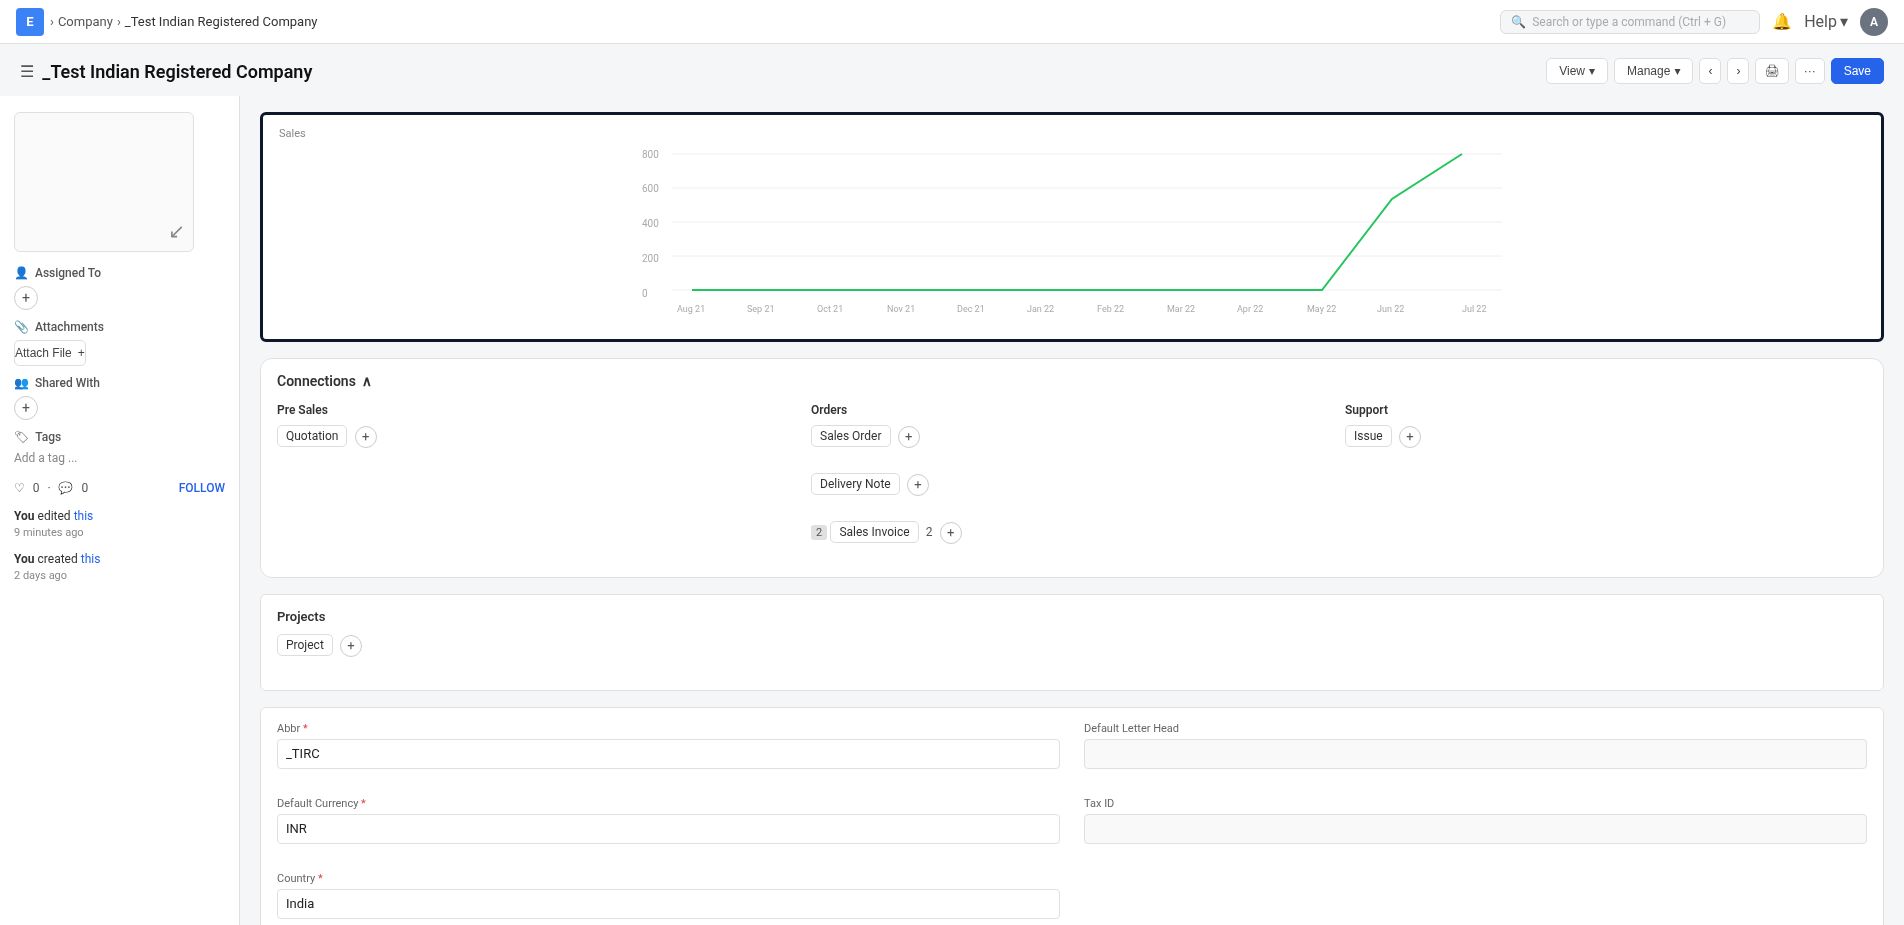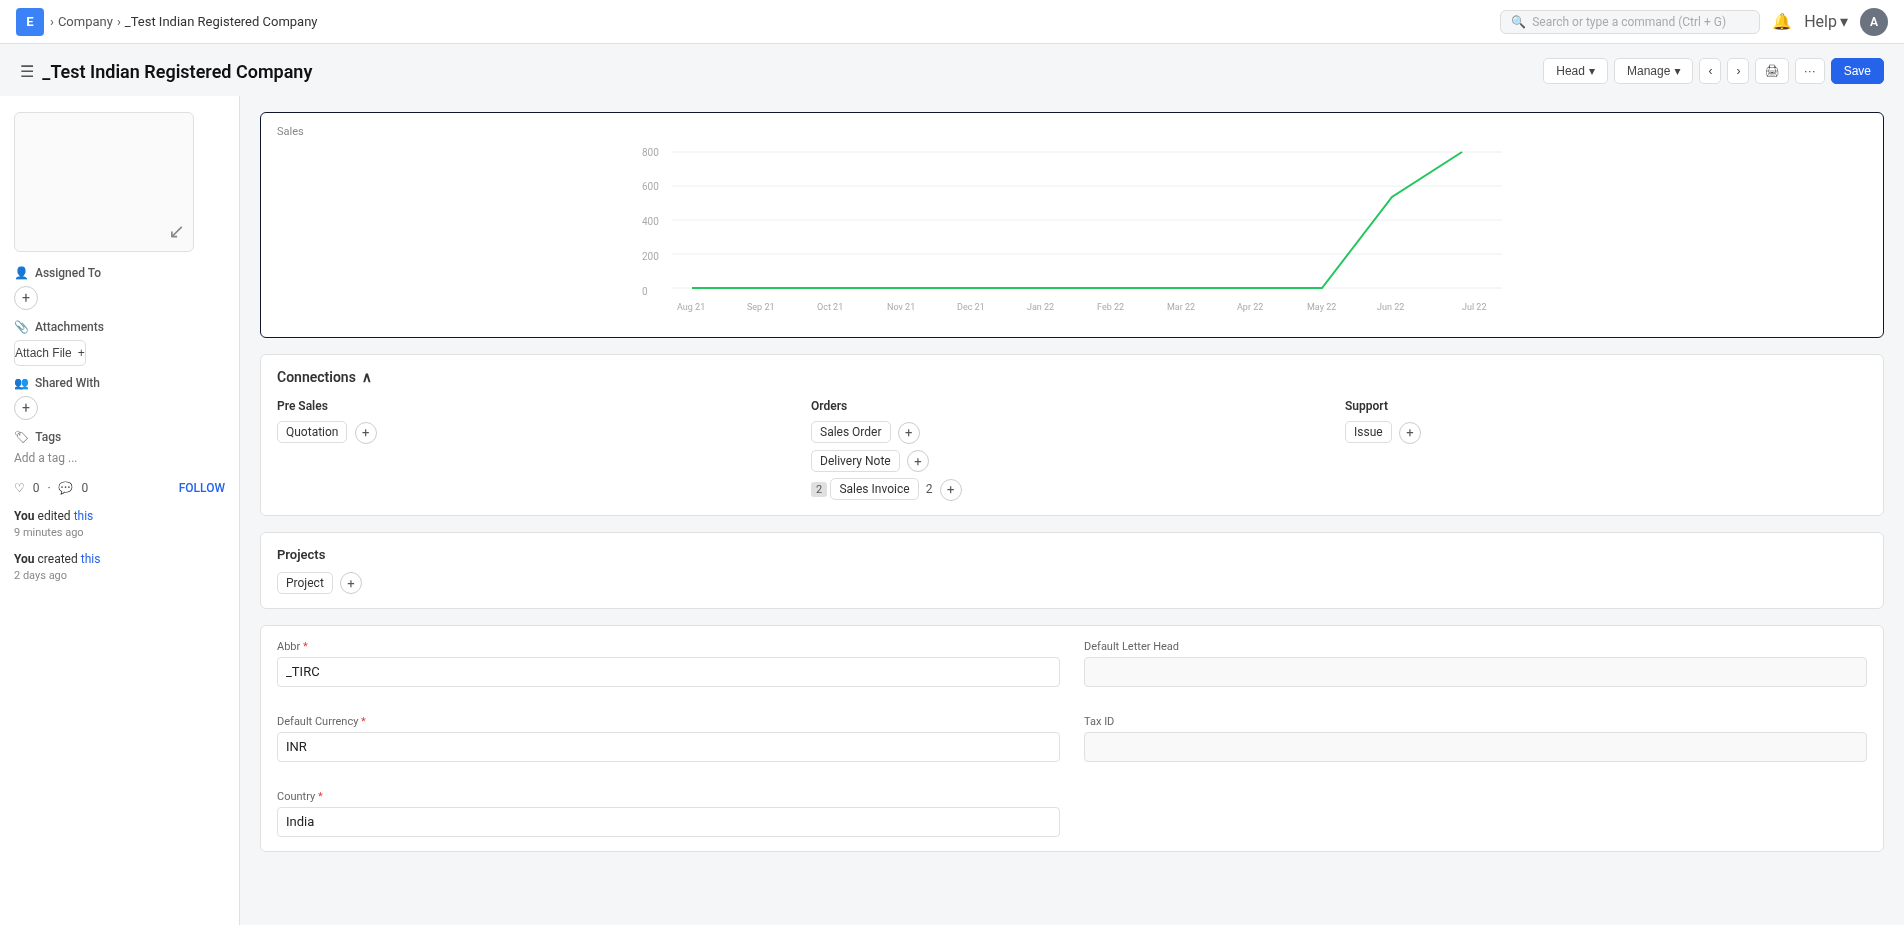--- a/index.html
+++ b/index.html
@@ -70,32 +70,32 @@
 
     .social-row { display: flex; align-items: center; gap: 8px; margin-top: 16px; color: #555; font-size: 12px; }
     .follow-btn { margin-left: auto; color: #2563eb; font-size: 12px; cursor: pointer; font-weight: 500; }
 
     .activity { margin-top: 12px; font-size: 12px; color: #333; }
     .activity-item { margin-bottom: 8px; line-height: 1.5; }
     .activity-item a { color: #2563eb; text-decoration: none; }
     .activity-time { color: #888; font-size: 11px; }
 
     
-    .chart-container { background: #fff; border: 1px solid #0f172a; border-radius: 6px; padding: 12px 16px; margin-bottom: 16px; }
+    .chart-container { background: #fff; border: 3px solid #0f172a; border-radius: 6px; padding: 12px 16px; margin-bottom: 16px; }
     .chart-label { font-size: 11px; color: #888; margin-bottom: 4px; }
 
     
-    .connections-section { background: #fff; border: 1px solid #e0e0e0; border-radius: 6px; padding: 14px 16px; margin-bottom: 16px; }
+    .connections-section { background: #fff; border: 1px solid #e0e0e0; border-radius: 12px; padding: 14px 16px; margin-bottom: 16px; }
     .connections-header { display: flex; align-items: center; gap: 6px; font-size: 14px; font-weight: 600; margin-bottom: 14px; cursor: pointer; }
     .connections-grid { display: grid; grid-template-columns: 1fr 1fr 1fr; gap: 12px; }
     .conn-col-title { font-size: 12px; font-weight: 600; color: #333; margin-bottom: 8px; }
     .conn-tag {
       display: inline-flex; align-items: center; gap: 5px;
       border: 1px solid #ddd; border-radius: 5px; padding: 3px 8px; font-size: 12px; color: #333;
-      cursor: pointer; background: #fff; margin-right: 4px; margin-bottom: 0;
+      cursor: pointer; background: #fff; margin-right: 4px; margin-bottom: 20px;
     }
     .conn-tag-add {
       width: 22px; height: 22px; border-radius: 50%; border: 1px solid #ccc;
       display: inline-flex; align-items: center; justify-content: center; cursor: pointer; color: #555; font-size: 13px; background: #fff; vertical-align: middle;
     }
     .conn-badge { background: #e0e0e0; border-radius: 3px; padding: 1px 5px; font-size: 11px; color: #555; }
 
     
     .projects-section { background: #fff; border: 1px solid #e0e0e0; border-radius: 6px; padding: 14px 16px; margin-bottom: 16px; }
     .projects-title { font-size: 13px; font-weight: 600; margin-bottom: 10px; }
@@ -139,21 +139,21 @@
 <div class="main-container">
   <div class="content-area" style="flex:1;">
 
     <div class="page-header">
       <div class="page-title-area">
         <span class="hamburger">☰</span>
         <h1 class="page-title">_Test Indian Registered Company</h1>
       </div>
       <div class="page-actions">
         <button class="btn">
-          <span>Head</span>
+          <span>View</span>
           <span>▾</span>
         </button>
         <button class="btn">
           <span>Manage</span>
           <span>▾</span>
         </button>
         <button class="btn btn-icon">‹</button>
         <button class="btn btn-icon">›</button>
         <button class="btn btn-icon">🖨</button>
         <button class="btn btn-icon">···</button>

